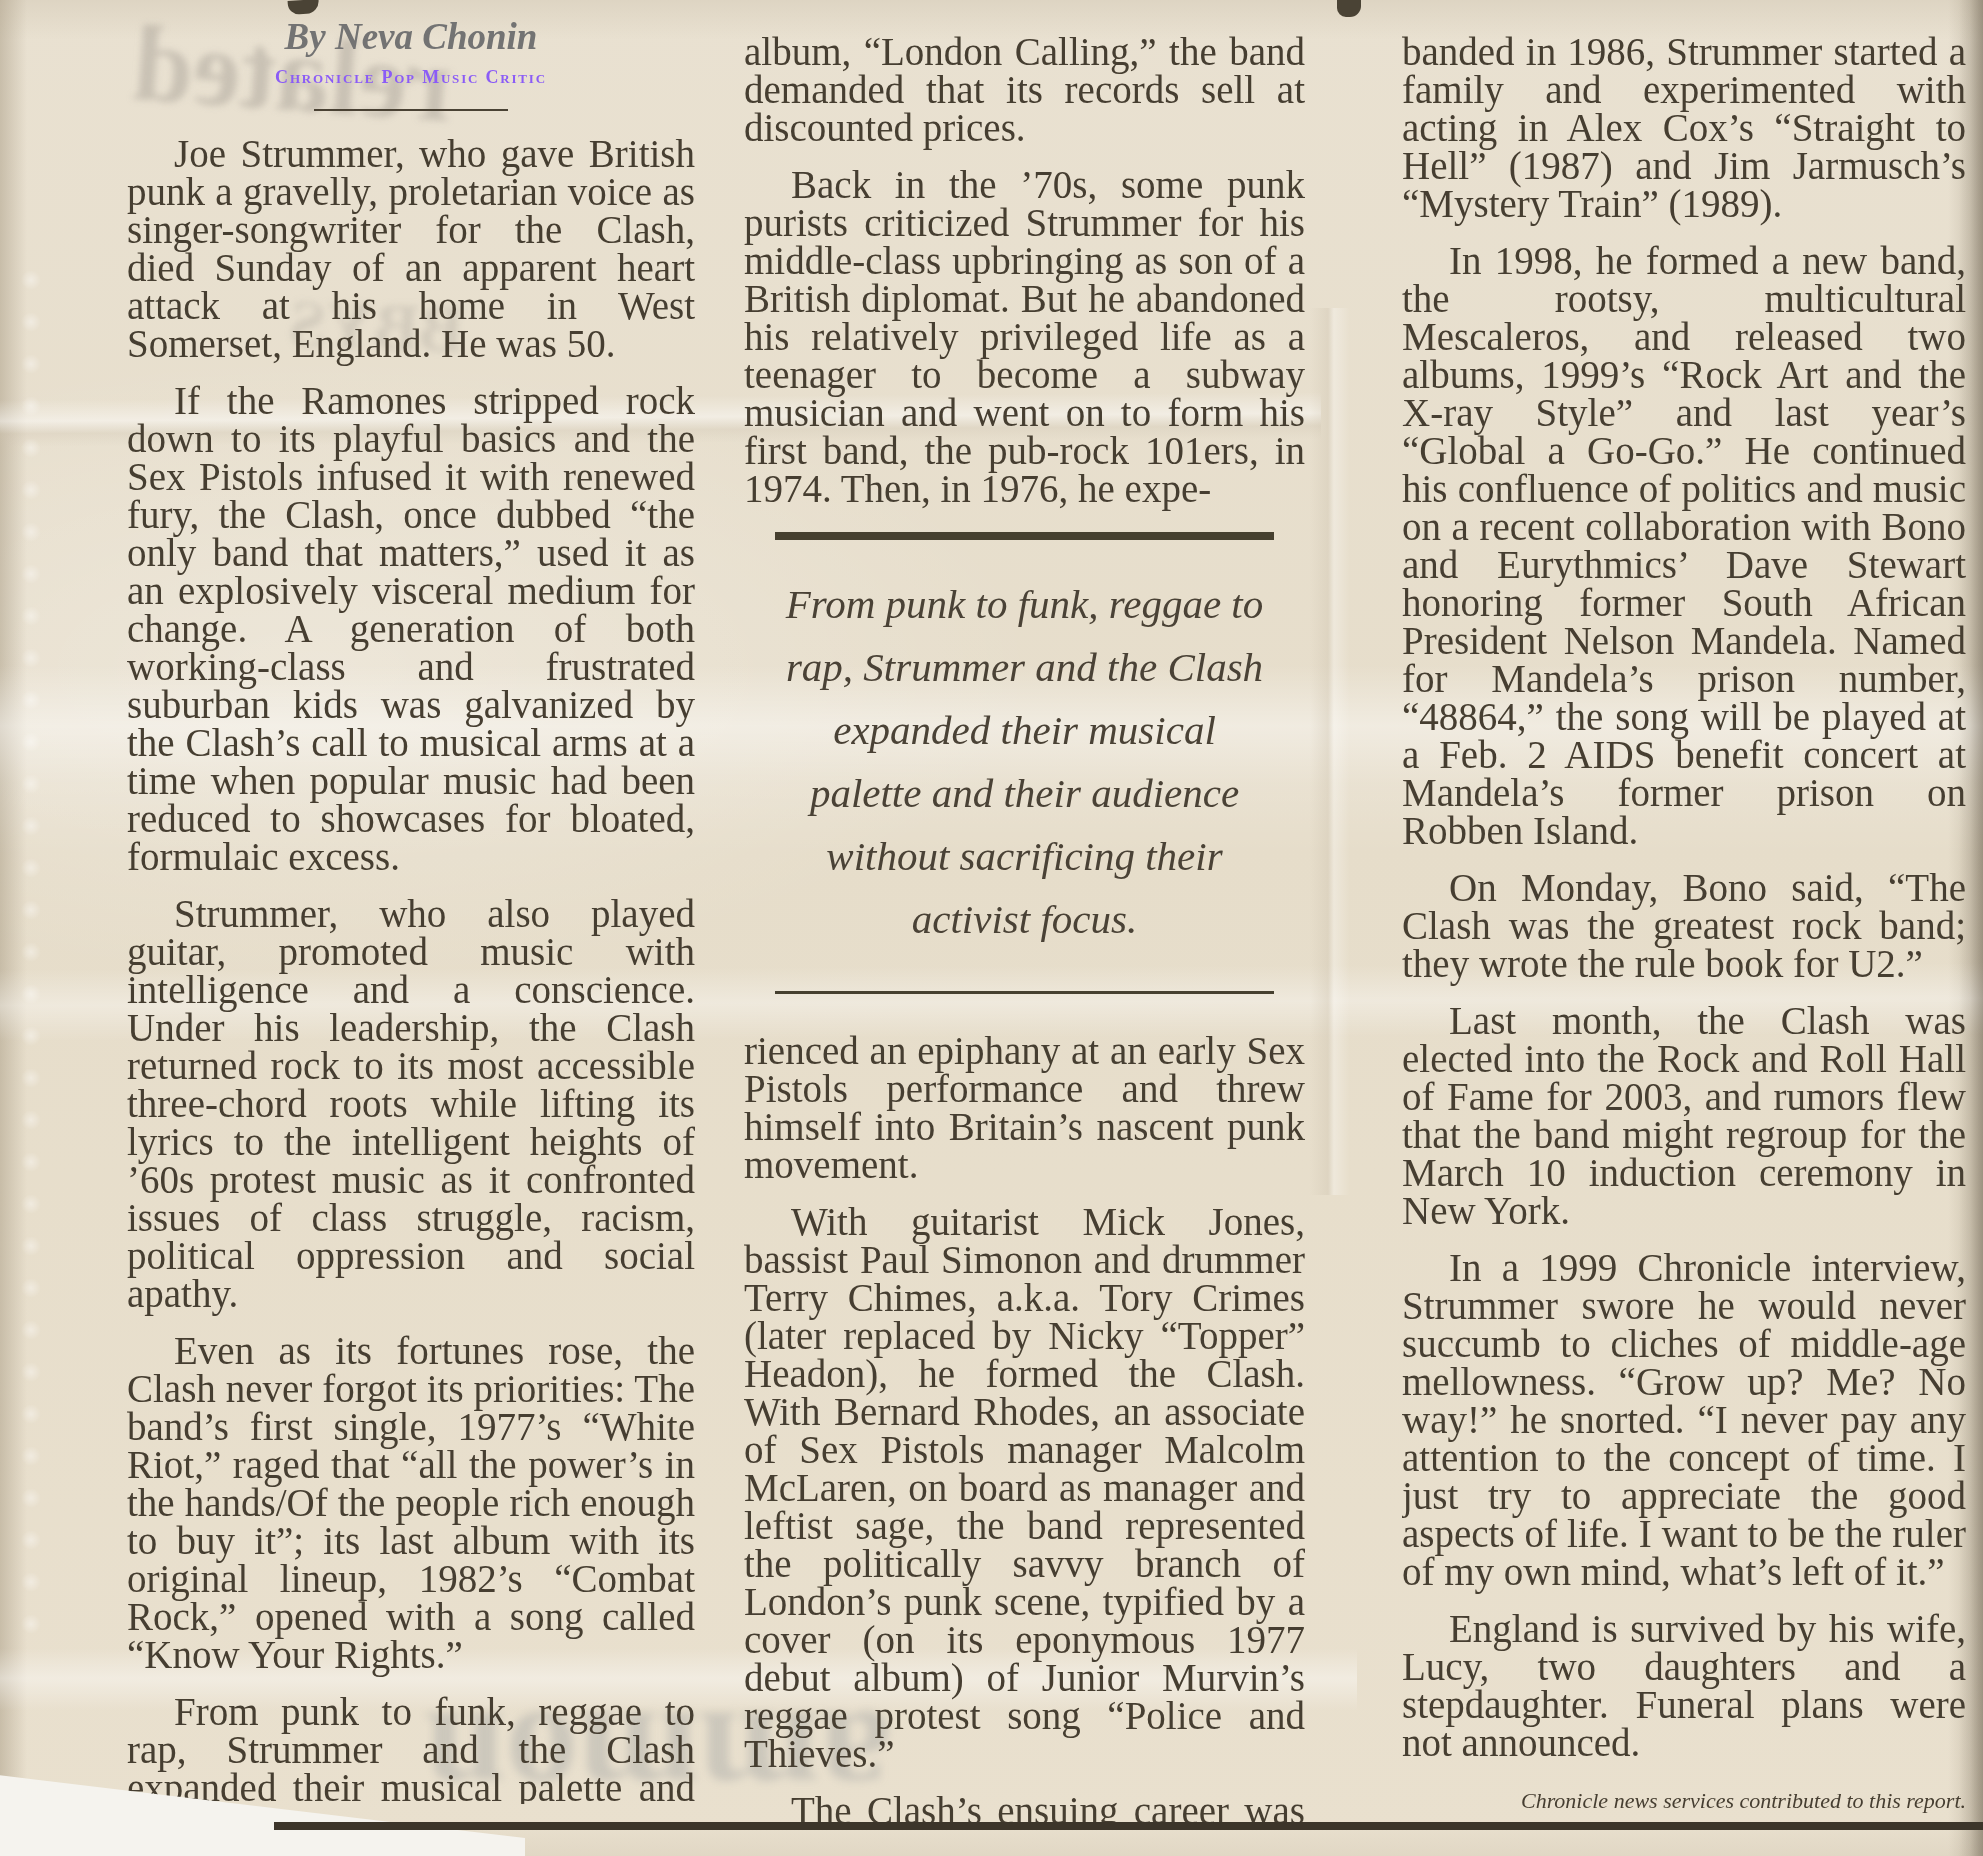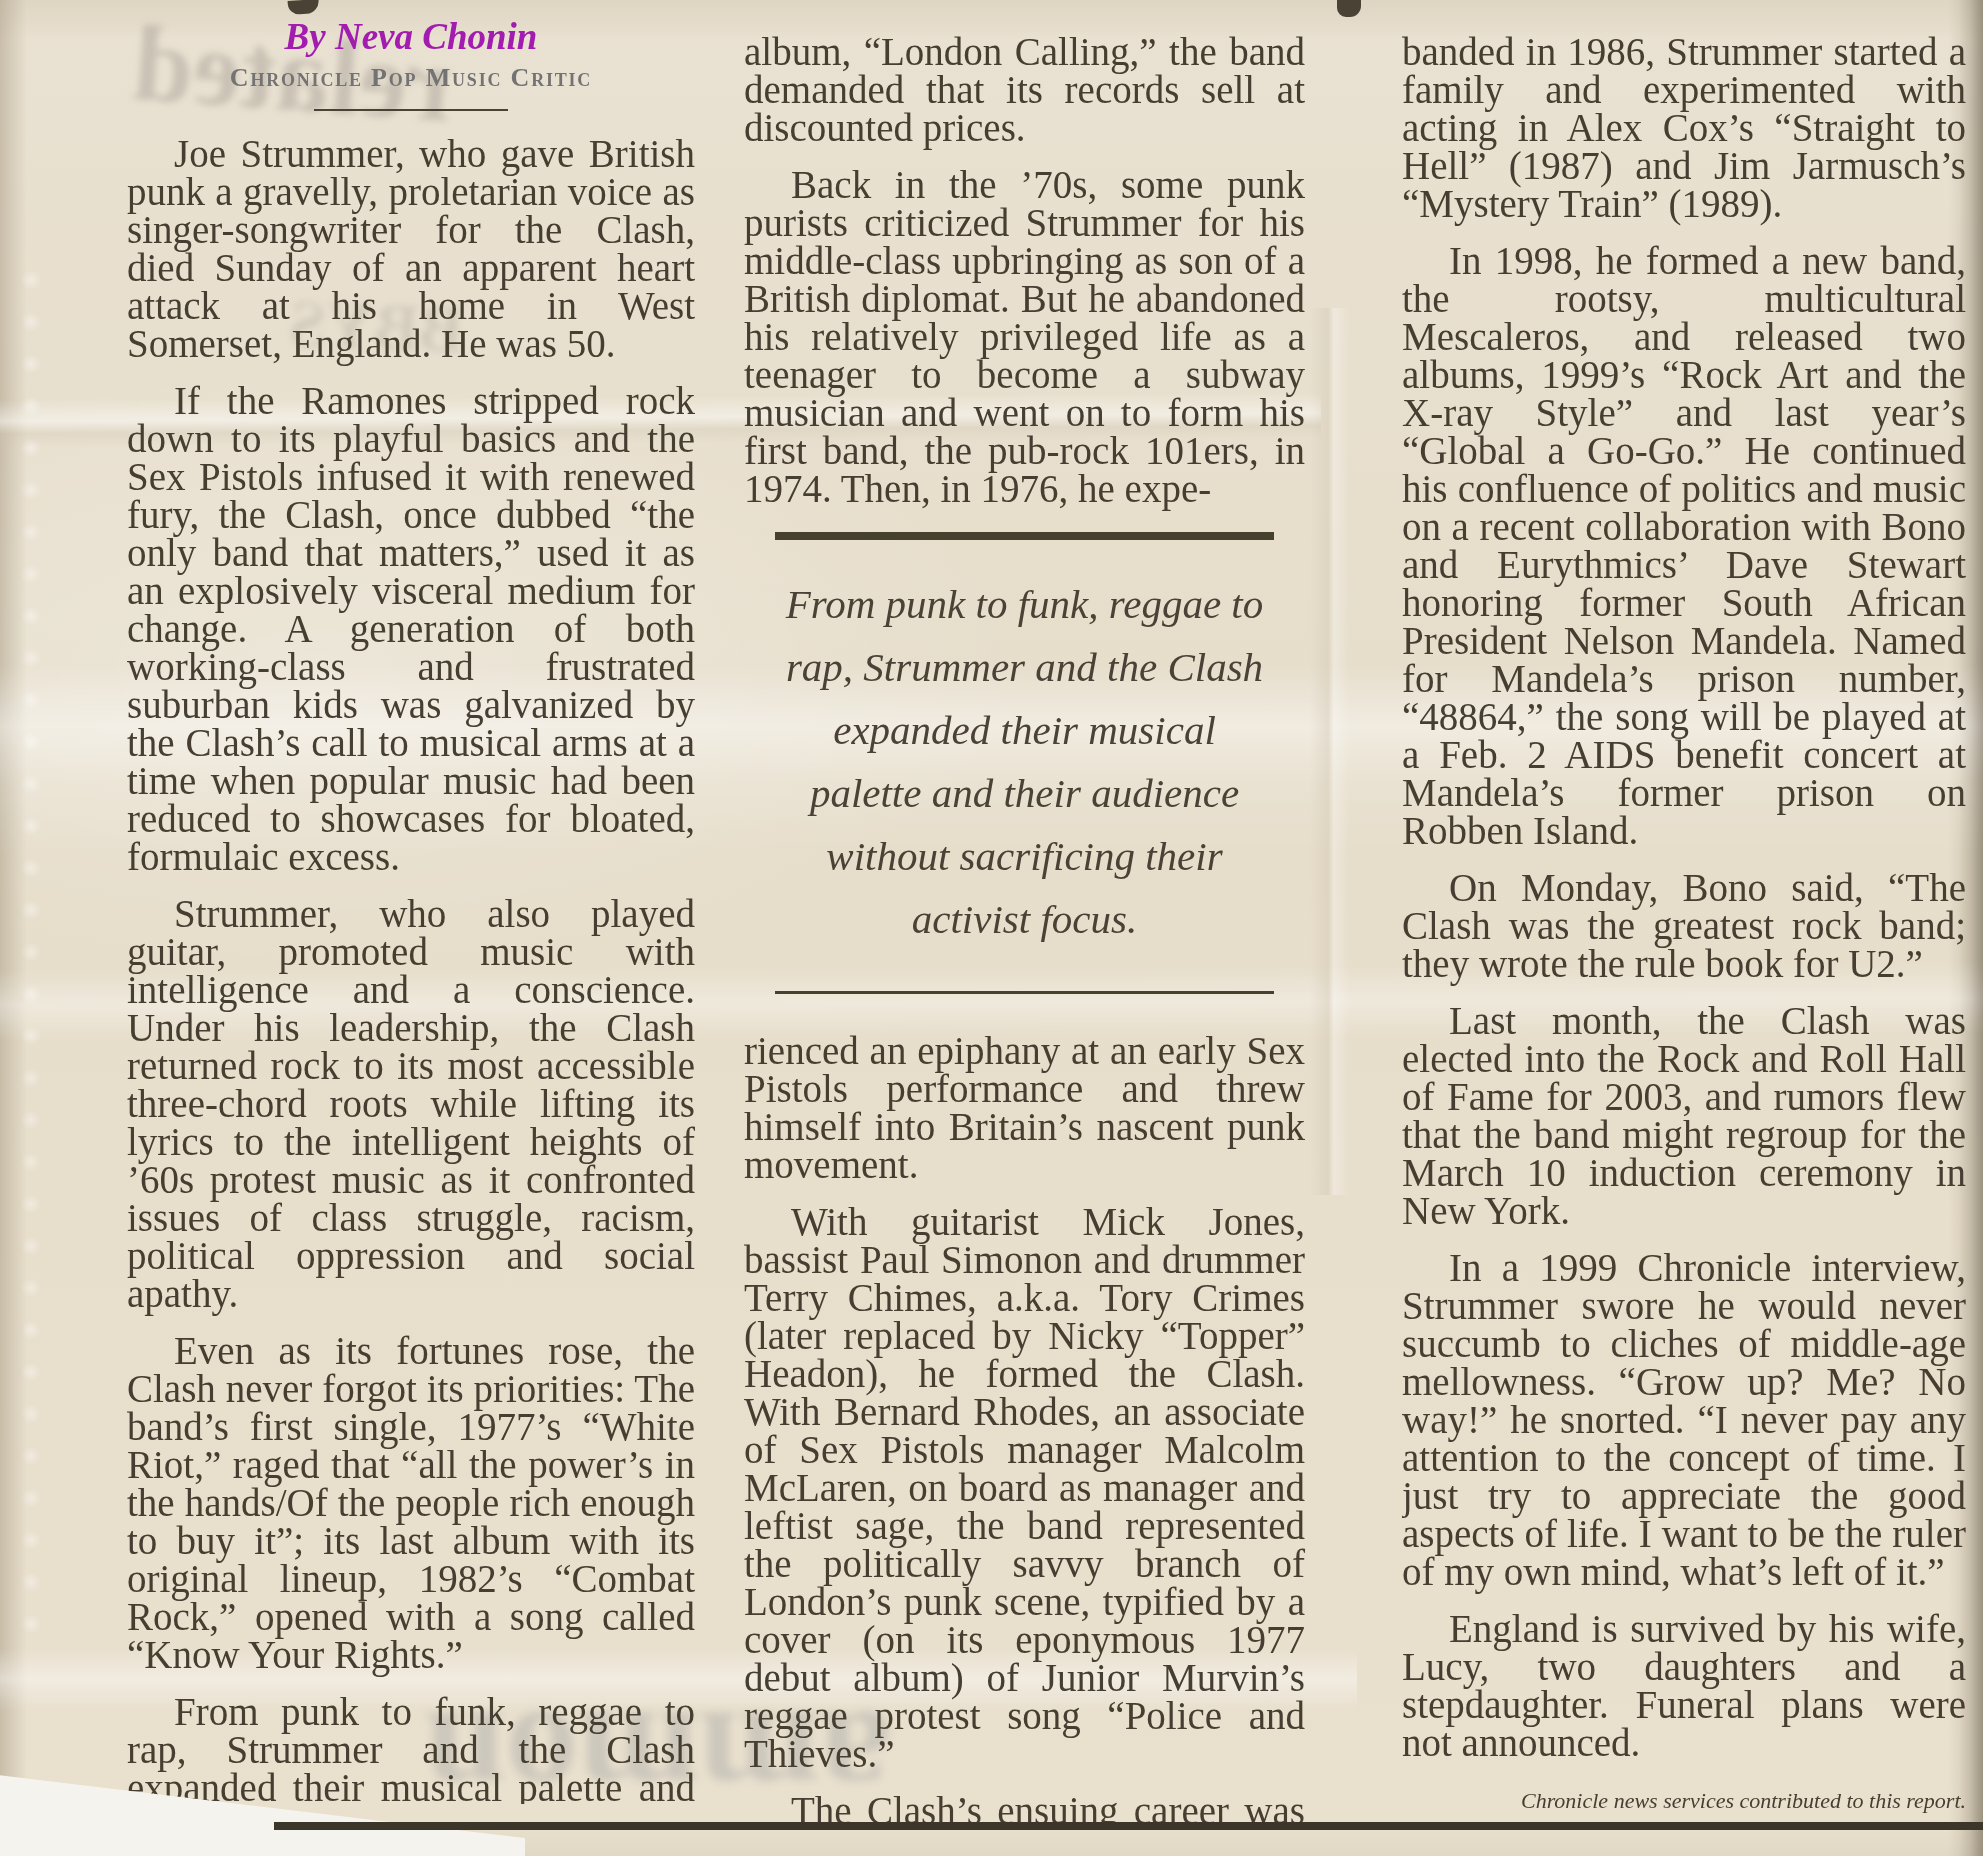--- a/index.html
+++ b/index.html
@@ -63,23 +63,23 @@
   #col3{left:1402px;top:33px;width:564px;height:1802px;}
   .col p{
     margin:0 0 19px 0;
     font-size:39px;line-height:38px;
     text-align:justify;text-indent:47px;
     color:var(--ink);
   }
   .col p.noindent{text-indent:0;}
   
   .byline-block{text-align:center;margin:0 0 23.5px 0;}
-  .byline{font-size:37px;line-height:43px;font-weight:bold;font-style:italic;color:#a21caf;}
-  .byline-title{font-size:26px;line-height:33px;font-weight:bold;font-variant:small-caps;
-    letter-spacing:1.8px;color:#737373;margin-top:3.6px;}
+  .byline{font-size:37px;line-height:43px;font-weight:bold;font-style:italic;color:#737373;}
+  .byline-title{font-size:18px;line-height:33px;font-weight:bold;font-variant:small-caps;
+    letter-spacing:1.8px;color:#8b5cf6;margin-top:3.6px;}
   .byline-rule{width:194px;height:2.7px;background:#4a4234;margin:14.5px auto 0 auto;}
   
   .pullquote{
     width:499px;margin:23.5px auto 38px auto;
     border-top:8.1px solid #46402f;border-bottom:3.6px solid #46402f;
     padding:33px 0 40px 0;
   }
   .pq-text{
     font-size:41px;line-height:63px;font-style:italic;text-align:center;
     color:#4a4236;text-indent:0;

